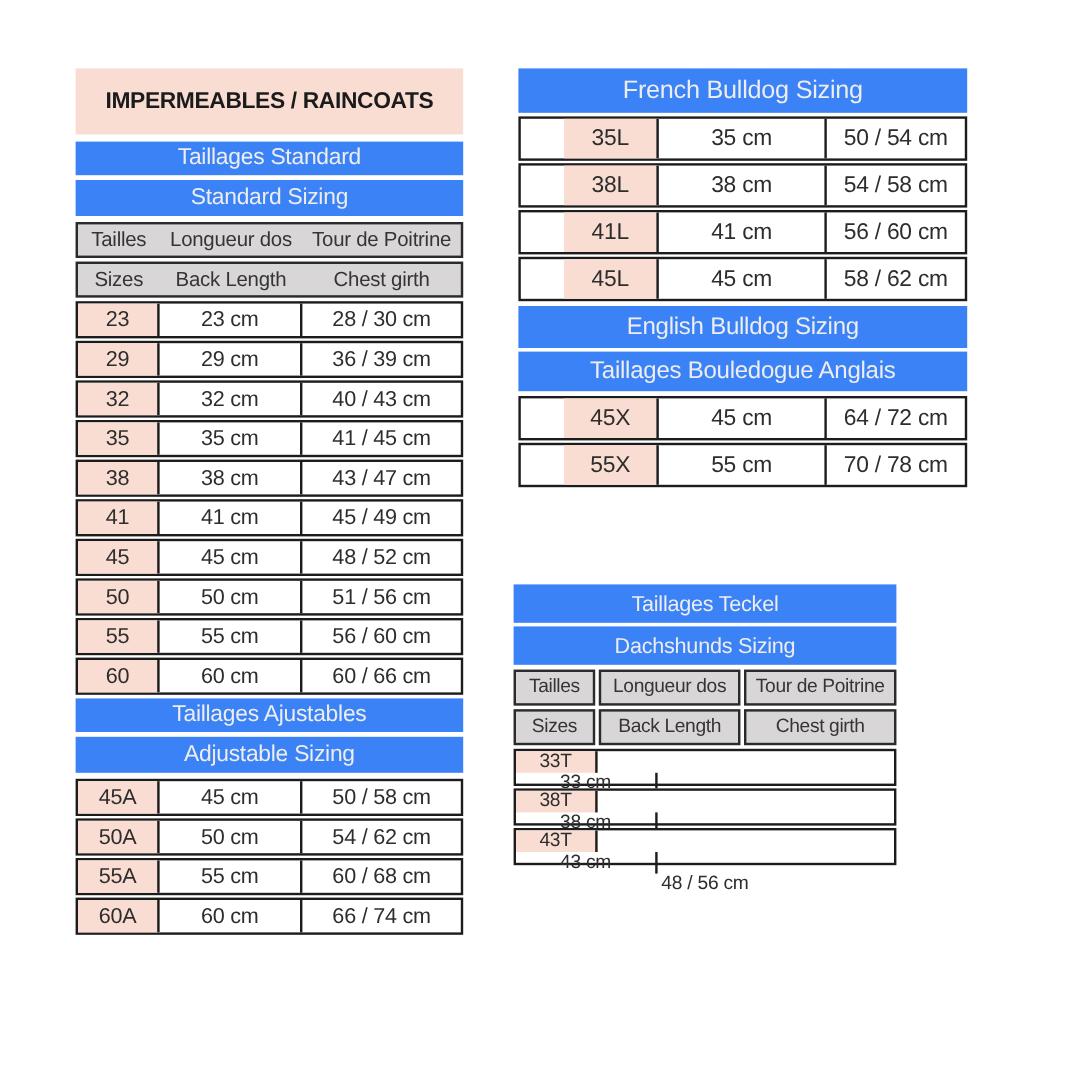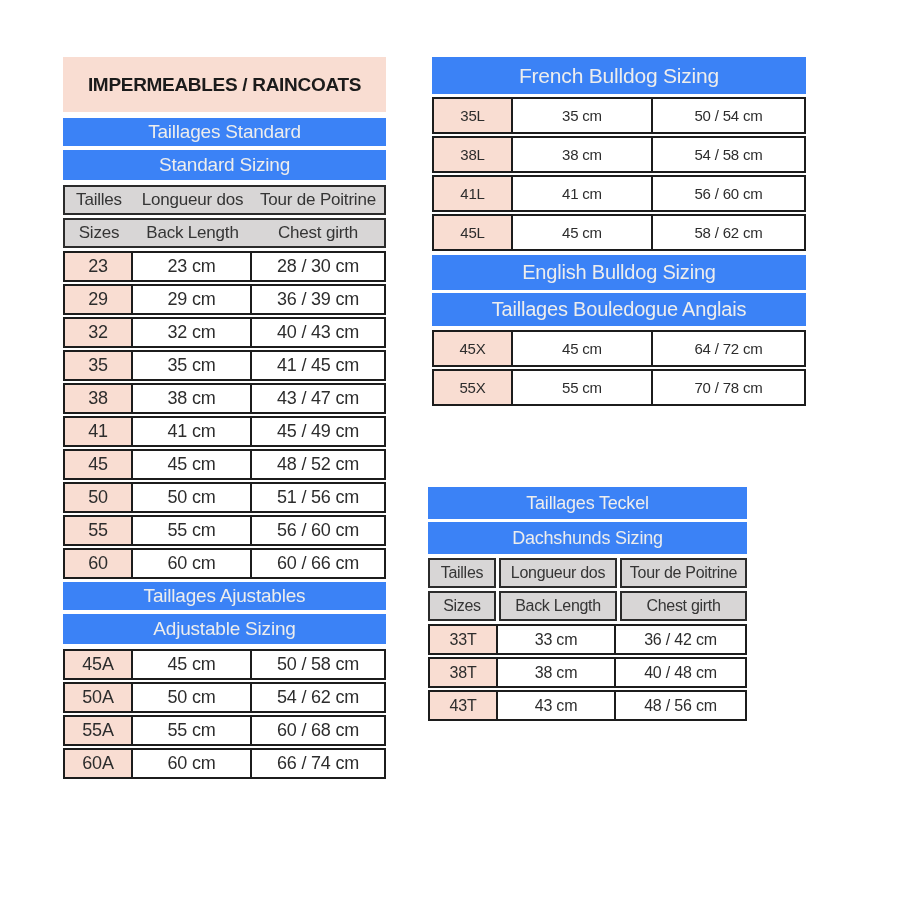--- a/index.html
+++ b/index.html
@@ -54,26 +54,26 @@
   
   .left{left:63px;top:57px;width:323px;}
   .left .rows .row{height:31px;font-size:18px;}
   .left .rows .row .c0{width:68px;}
   .left .rows .row .c1{width:119px;}
   .left .g0{width:68px;}
   .left .g1{width:119px;}
   .left .g2{flex:1;}
   .left .rows{margin-bottom:3px;}
   .rtop{left:432px;top:57px;width:374px;}
-  .rtop .rows .row{height:37px;font-size:15px;}
+  .rtop .rows .row{height:37px;font-size:19px;padding-left:36px;}
   .rtop .rows .row .c0{width:79px;}
   .rtop .rows .row .c1{width:140px;}
   .rtop .rows{margin-bottom:4px;}
   .rbot{left:428px;top:487px;width:319px;}
-  .rbot .rows .row{height:31px;font-size:16px;}
+  .rbot .rows .row{height:31px;font-size:16px;flex-direction:column;}
   .rbot .rows .row .c0{width:68px;}
   .rbot .rows .row .c1{width:118px;}
   .rbot .gray-cells .gc0{width:68px;}
   .rbot .gray-cells .gc1{width:118px;}
   .rbot .gray-cells .gc2{flex:1;}
 </style>
 </head>
 <body>
 
 <section class="tbl left">

